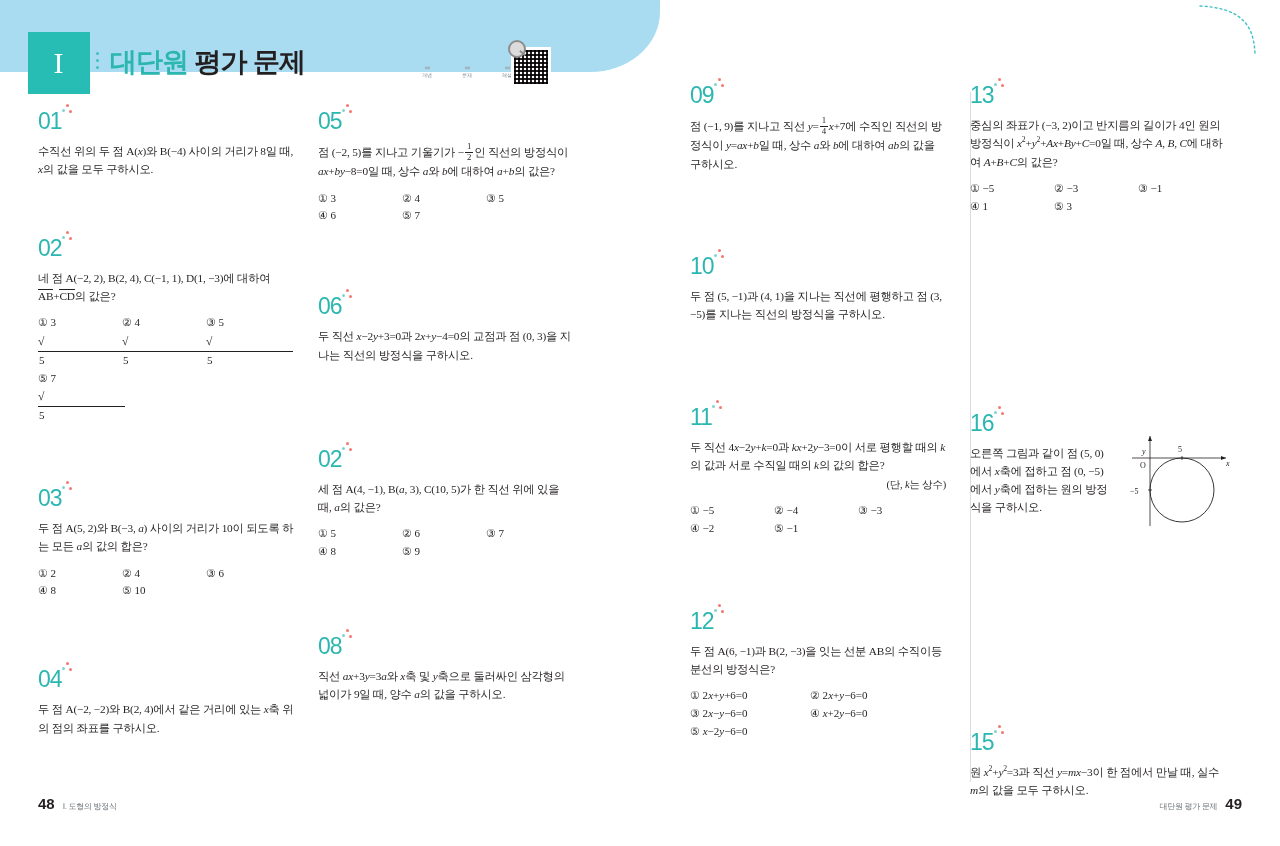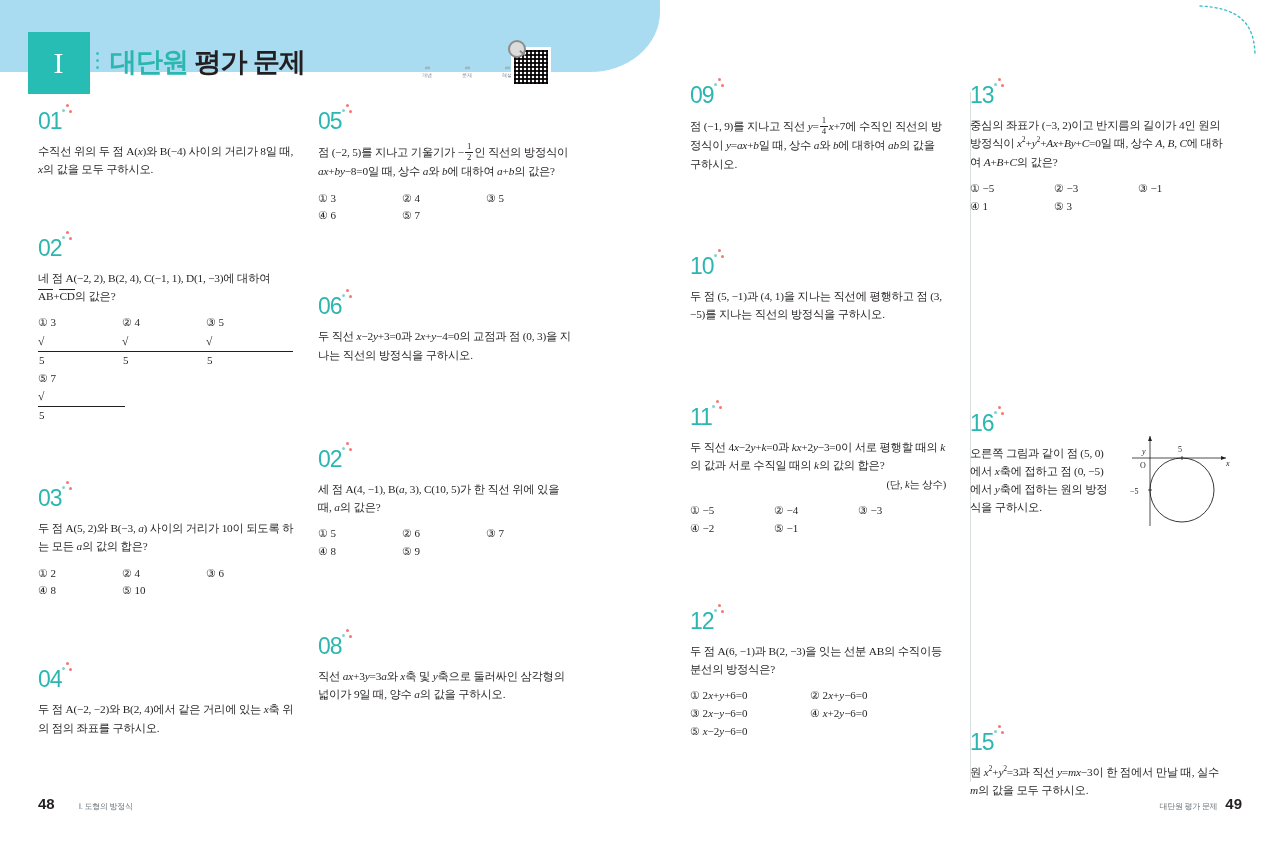--- a/index.html
+++ b/index.html
@@ -238,21 +238,21 @@
     right: -8px; top: 18px;
     width: 112px; height: 100px;
   }
 
   
   .footer-left {
     position: absolute;
     left: 38px; bottom: 34px;
     display: flex;
     align-items: baseline;
-    gap: 24px;
+    gap: 8px;
   }
   .folio {
     font-family: "Liberation Sans", sans-serif;
     font-weight: bold;
     font-size: 15px;
     color: #231f20;
   }
   .foot-text {
     font-family: "Liberation Sans", sans-serif;
     font-size: 8px;

